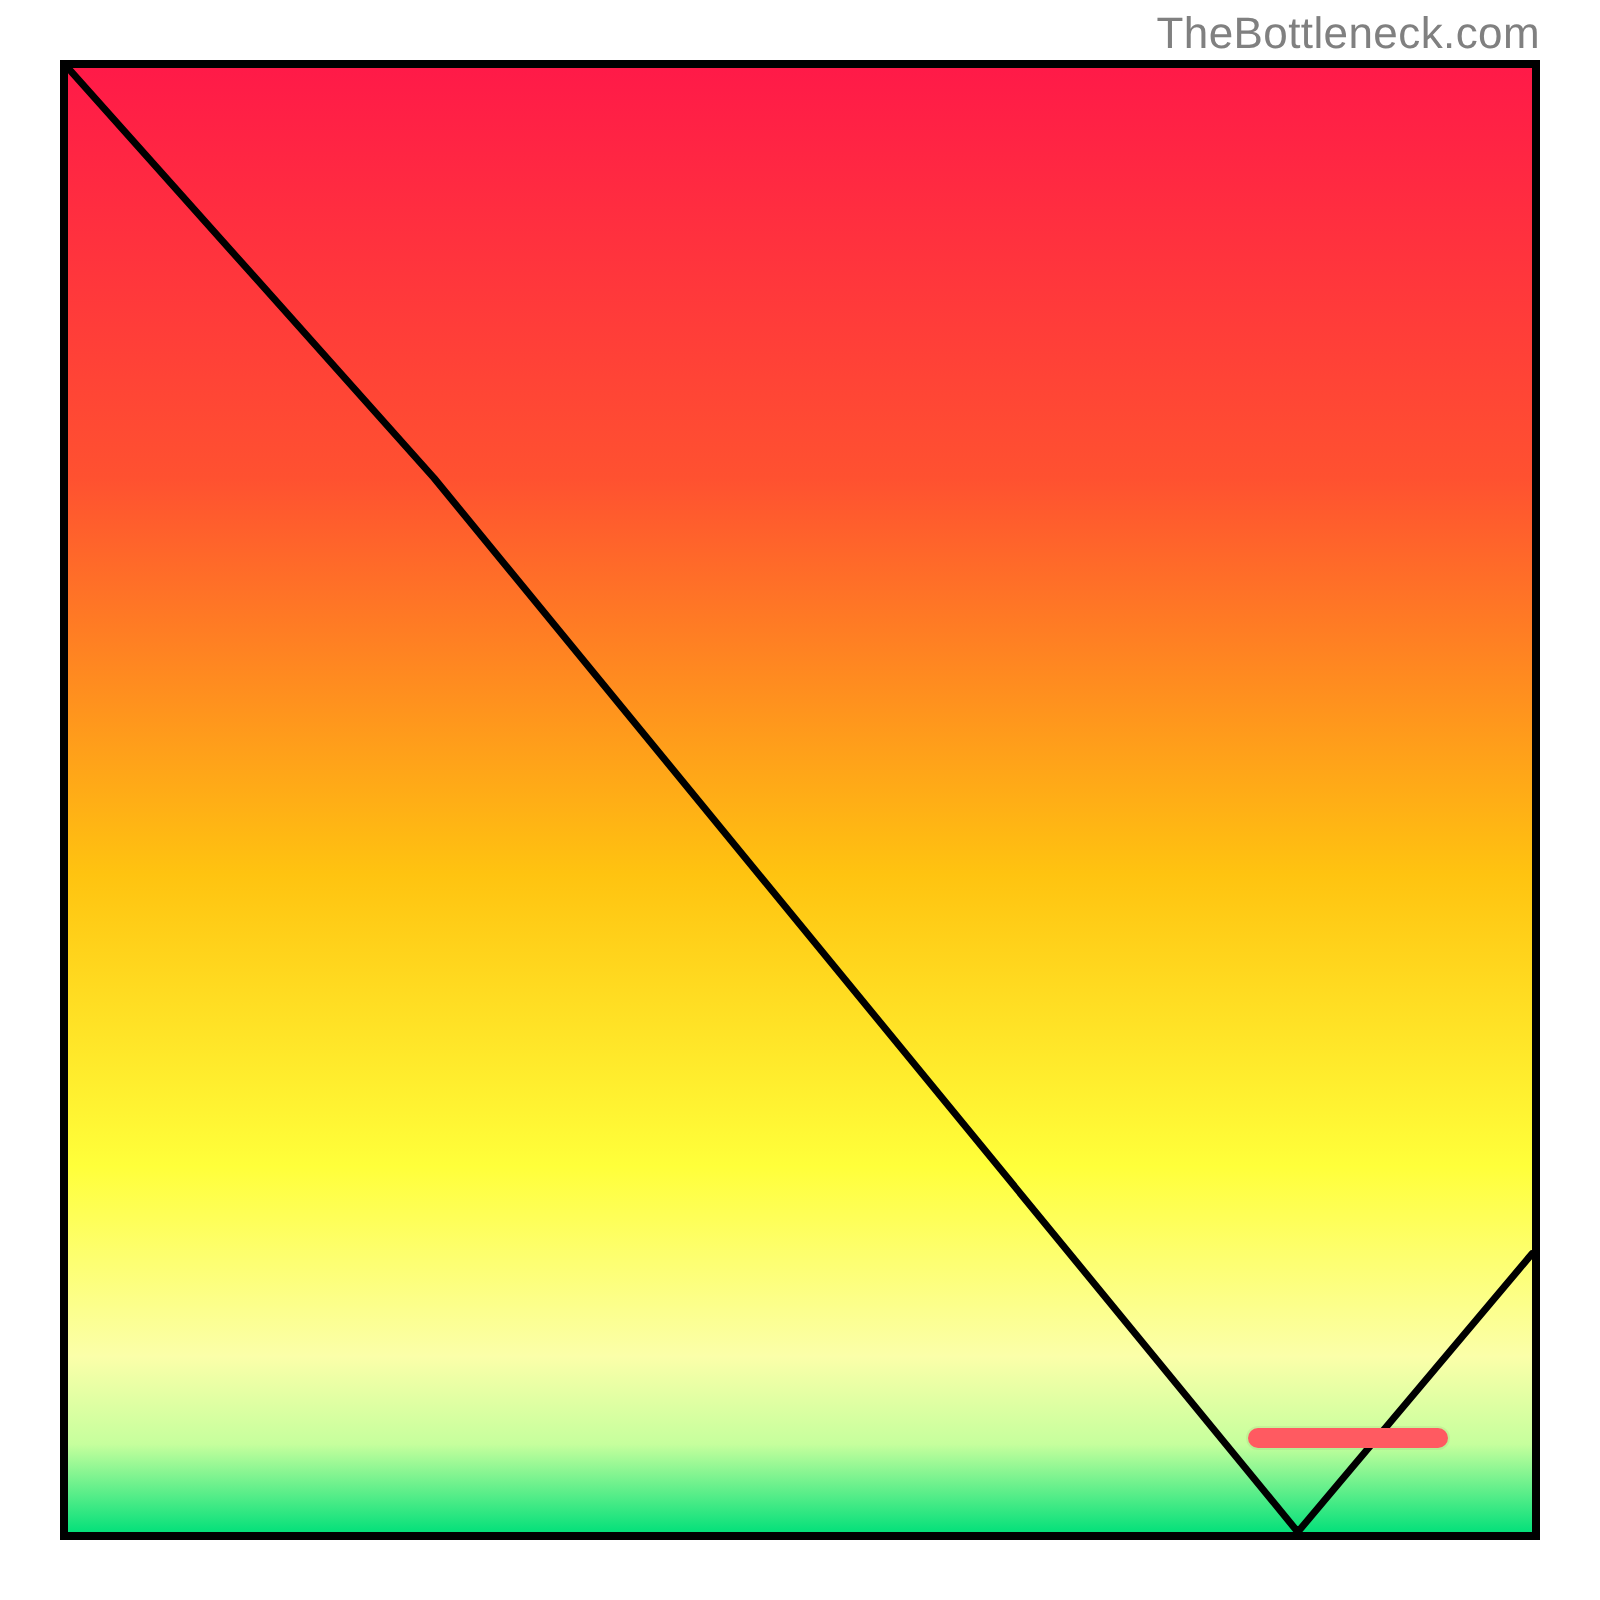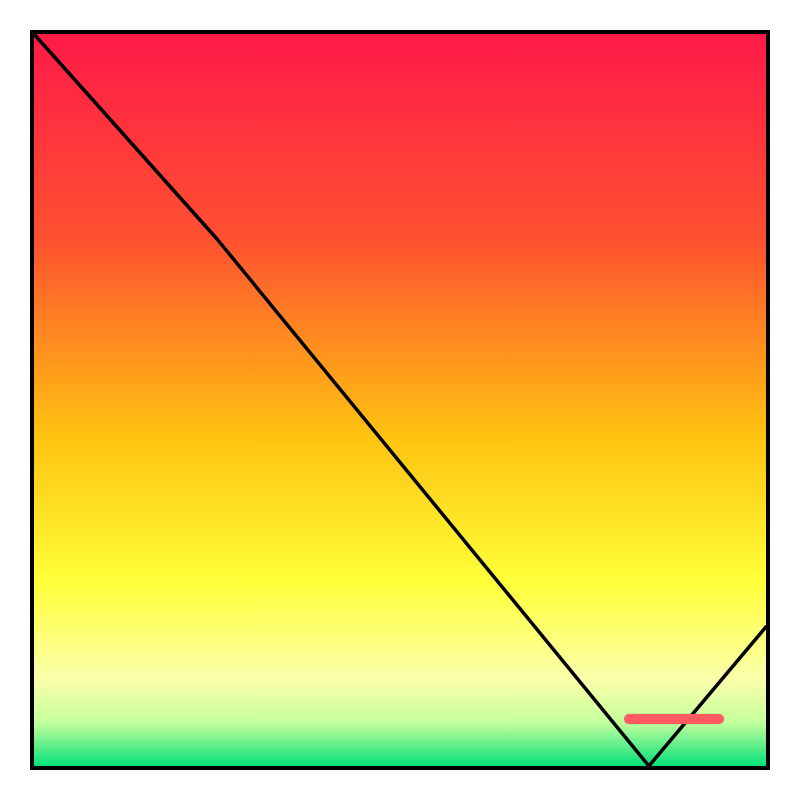--- a/index.html
+++ b/index.html
@@ -47,20 +47,21 @@
   }
   svg {
     display: block;
   }
 </style>
 </head>
 <body>
 
 <div class="wrap">
 
+  <div class="attribution">TheBottleneck.com</div>
 
   <div class="plot-box">
     <svg id="plot-svg" width="732" height="732" viewBox="0 0 732 732">
       <defs>
         <linearGradient id="bg-grad" x1="0" y1="0" x2="0" y2="1">
             <stop offset="0.0%" stop-color="#ff1a48"></stop>
             <stop offset="28.0%" stop-color="#ff5130"></stop>
             <stop offset="55.0%" stop-color="#ffc310"></stop>
             <stop offset="75.0%" stop-color="#ffff3a"></stop>
             <stop offset="88.0%" stop-color="#fbffa9"></stop>

